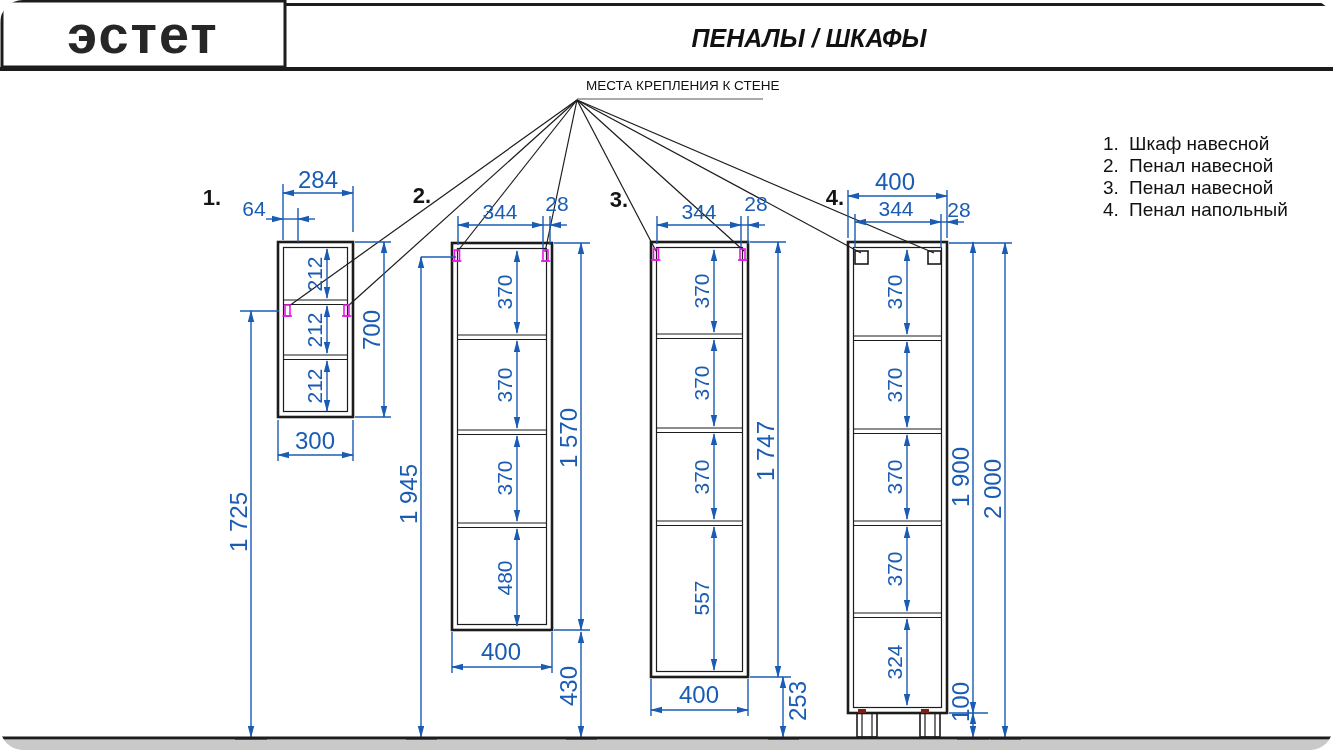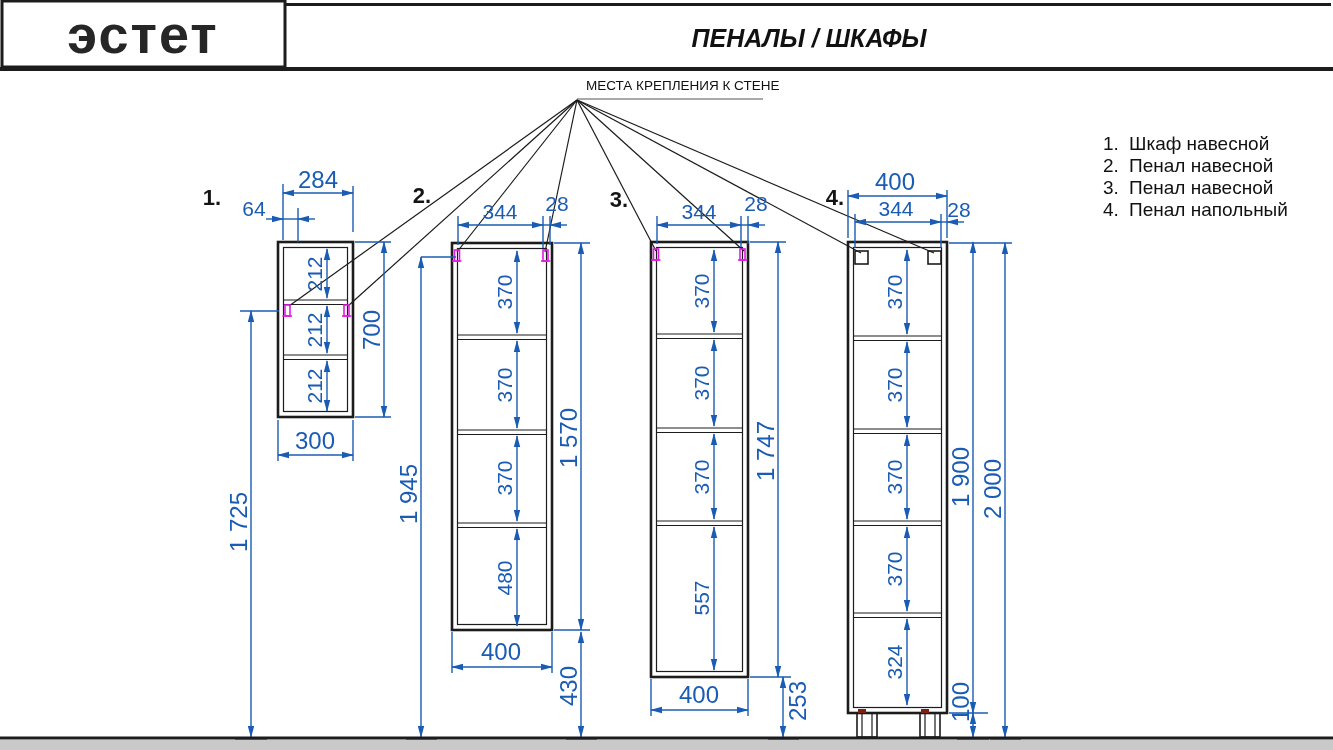--- a/index.html
+++ b/index.html
@@ -1,16 +1,16 @@
 <!DOCTYPE html>
 <html><head>
 <meta charset="utf-8">
 <style>
   html,body{margin:0;padding:0;background:#fff;}
-  .page{position:relative;width:1333px;height:750px;background:#ffffff;overflow:hidden;}
+  .page{position:relative;width:1333px;height:750px;background:#ffffff;overflow:hidden;border-radius:23px;}
   svg{position:absolute;left:0;top:0;}
   text{font-family:"Liberation Sans","DejaVu Sans",sans-serif;}
   .dim{fill:#1a5cb4;font-size:21px;}
   .dim-lg{fill:#1a5cb4;font-size:24px;}
   .cabnum{font-size:22px;font-weight:bold;fill:#141414;}
   .logo-text{font-size:54px;font-weight:bold;letter-spacing:2px;fill:#262626;}
   .title-text{font-size:25px;font-weight:bold;font-style:italic;fill:#111;}
   .note-text{font-size:13.5px;fill:#111;}
   .legend-text{font-size:19px;fill:#111;}
   .blk{stroke:#1c1c1c;fill:none;}

